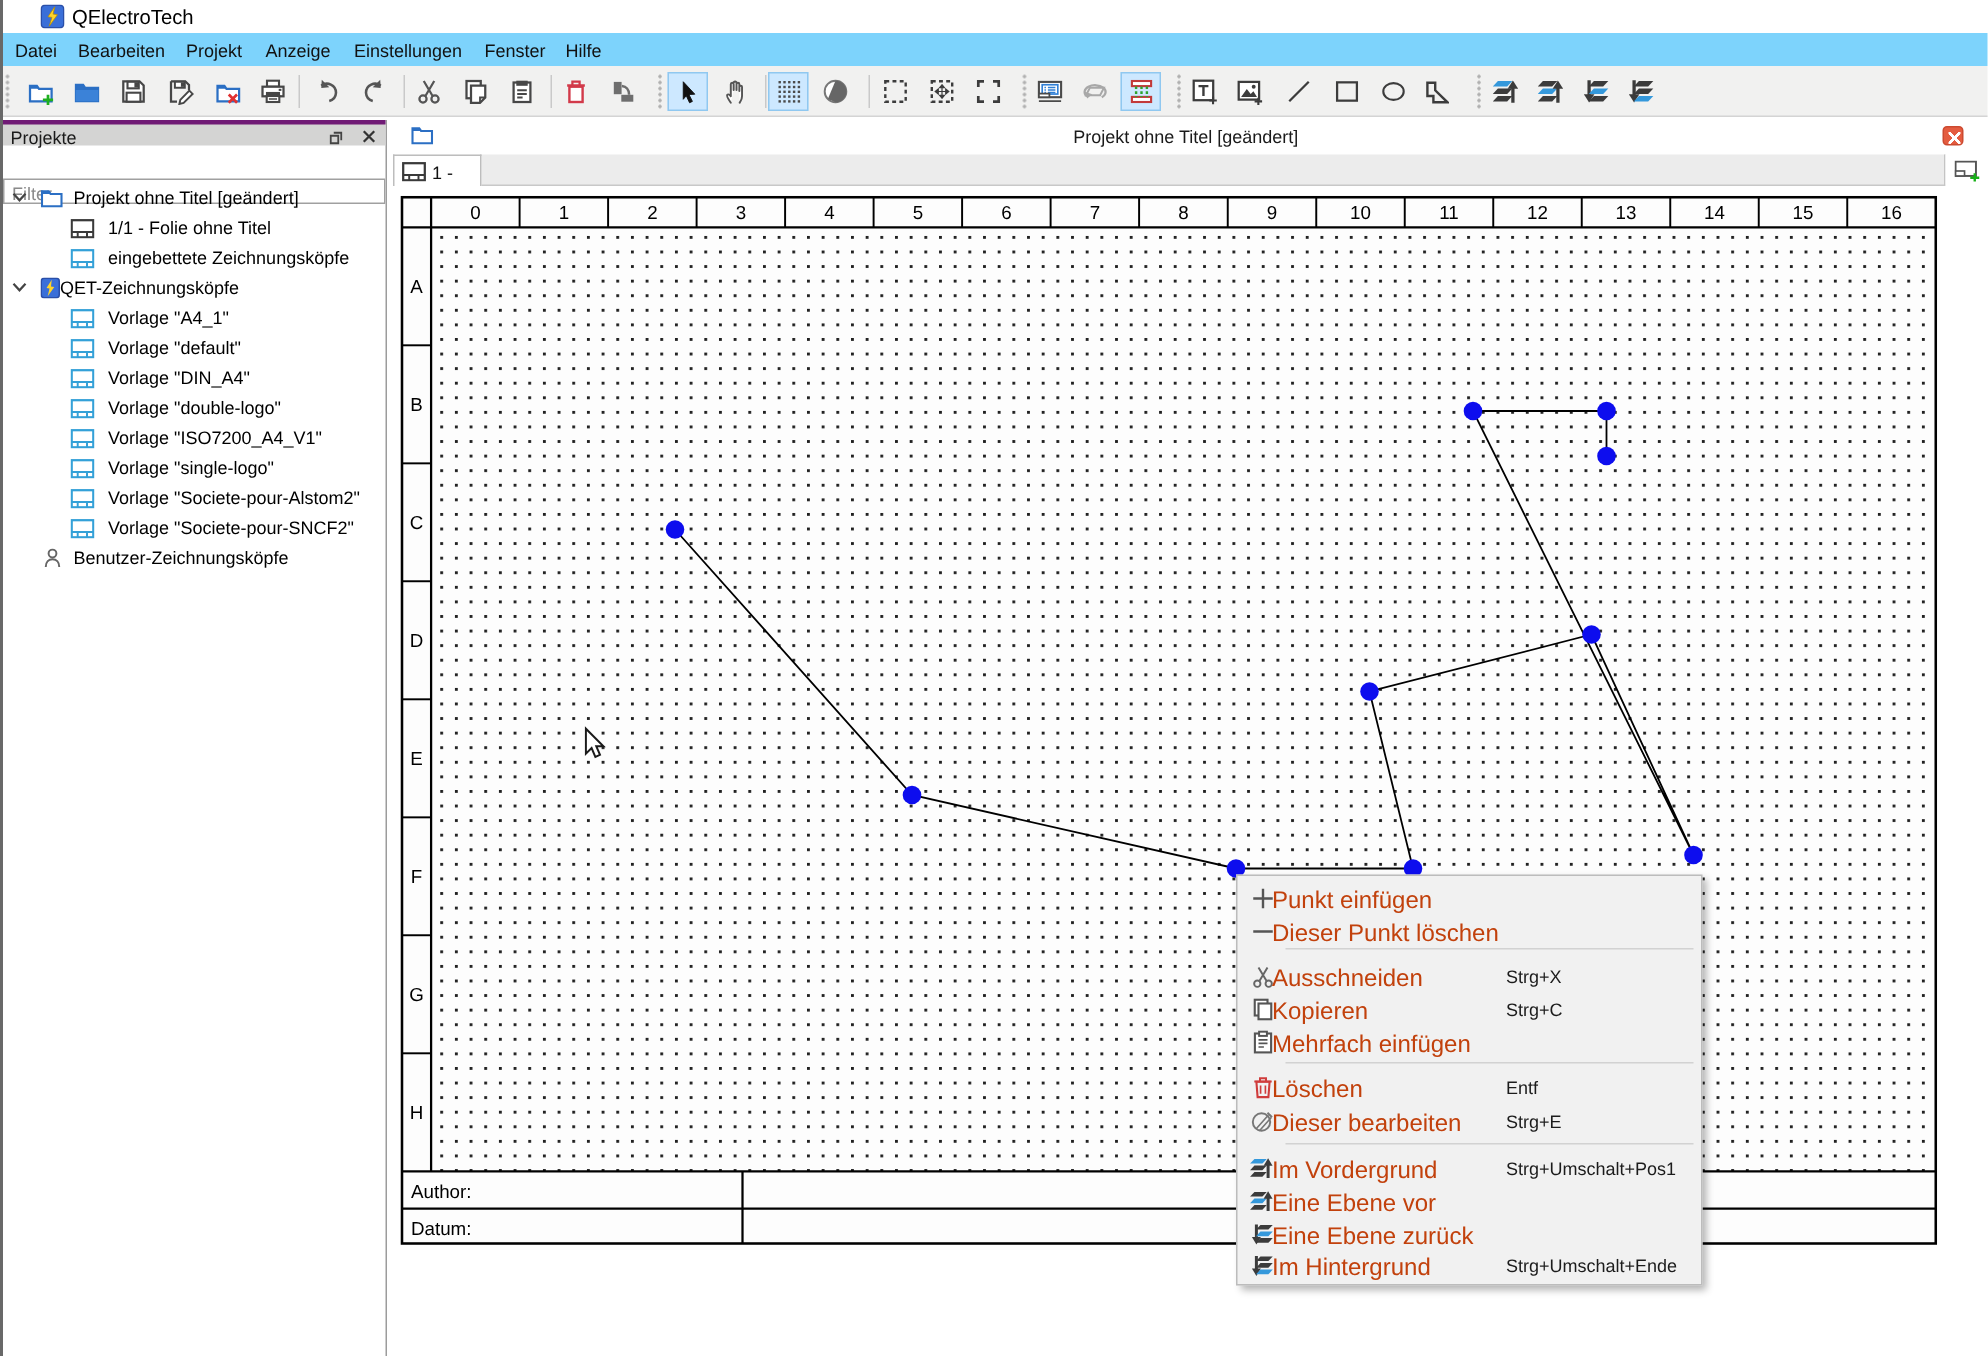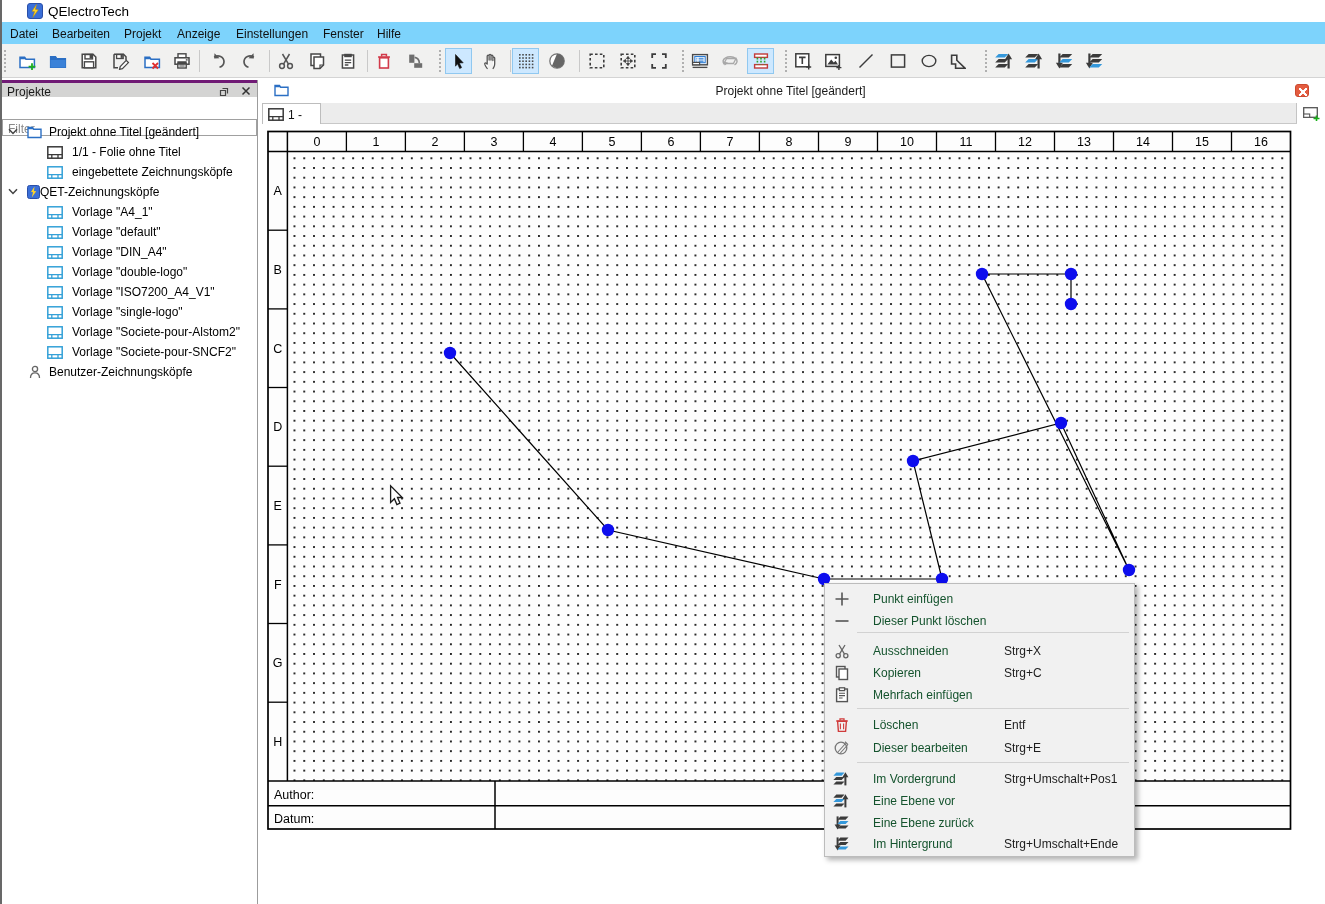--- a/index.html
+++ b/index.html
@@ -36,21 +36,21 @@
 #tabstrip { position:absolute; left:262px; top:103px; width:1035px; height:21px; background:#ececec; border-bottom:1px solid #c8c8c8; border-right:1px solid #c4c4c4; }
 #tab1 { position:absolute; left:0; top:0; width:59px; height:22px; background:#fff; border:1px solid #bdbdbd; border-bottom:none; }
 #tab1 span { position:absolute; left:25px; top:4px; font-size:12px; color:#111; }
 #addfolio { position:absolute; left:1297px; top:103px; width:28px; height:21px; background:#fff; }
 #canvas { position:absolute; left:262px; top:124px; width:1063px; height:780px; background:#fff; }
 
 #ctxmenu { position:absolute; left:824px; top:583px; width:311px; height:274px;
   background:#f1f1f1; border:1px solid #bcbcbc; box-shadow:3px 3px 5px rgba(0,0,0,0.30); }
 .mi { position:absolute; left:1px; width:308px; height:22px; }
 .mi .ic { position:absolute; left:7px; top:2px; width:18px; height:18px; }
-.mi .lb { position:absolute; left:47px; top:4px; font-size:12px; color:#14532d; }
+.mi .lb { position:absolute; left:22px; top:4px; font-size:16px; color:#c2410c; }
 .mi .sc { position:absolute; left:178px; top:4px; font-size:12px; color:#1c1c1c; }
 .msep { position:absolute; left:32px; width:272px; height:1px; background:#d2d2d2; }
 </style>
 </head>
 <body>
 <svg width="0" height="0" style="position:absolute">
   <defs>
     <g id="folioblue">
       <rect x="0.8" y="0.8" width="14.4" height="11.4" fill="#fff" stroke="#34a1d8" stroke-width="1.5"></rect>
       <path d="M0.8 8.6 h14.4 M4.8 8.6 v3.6 M11 8.6 v3.6" fill="none" stroke="#34a1d8" stroke-width="1.3"></path>

